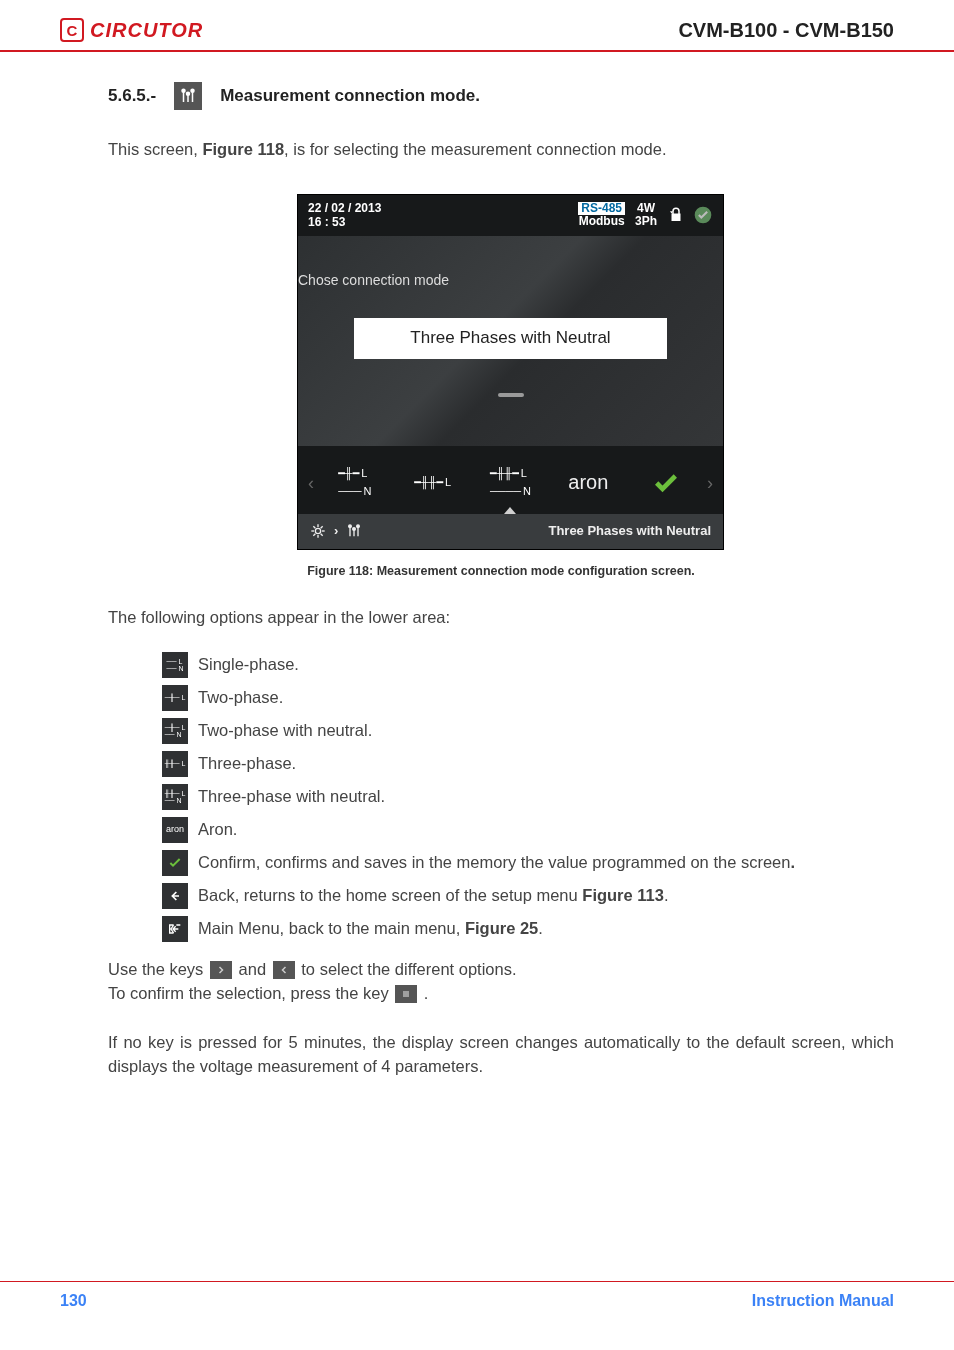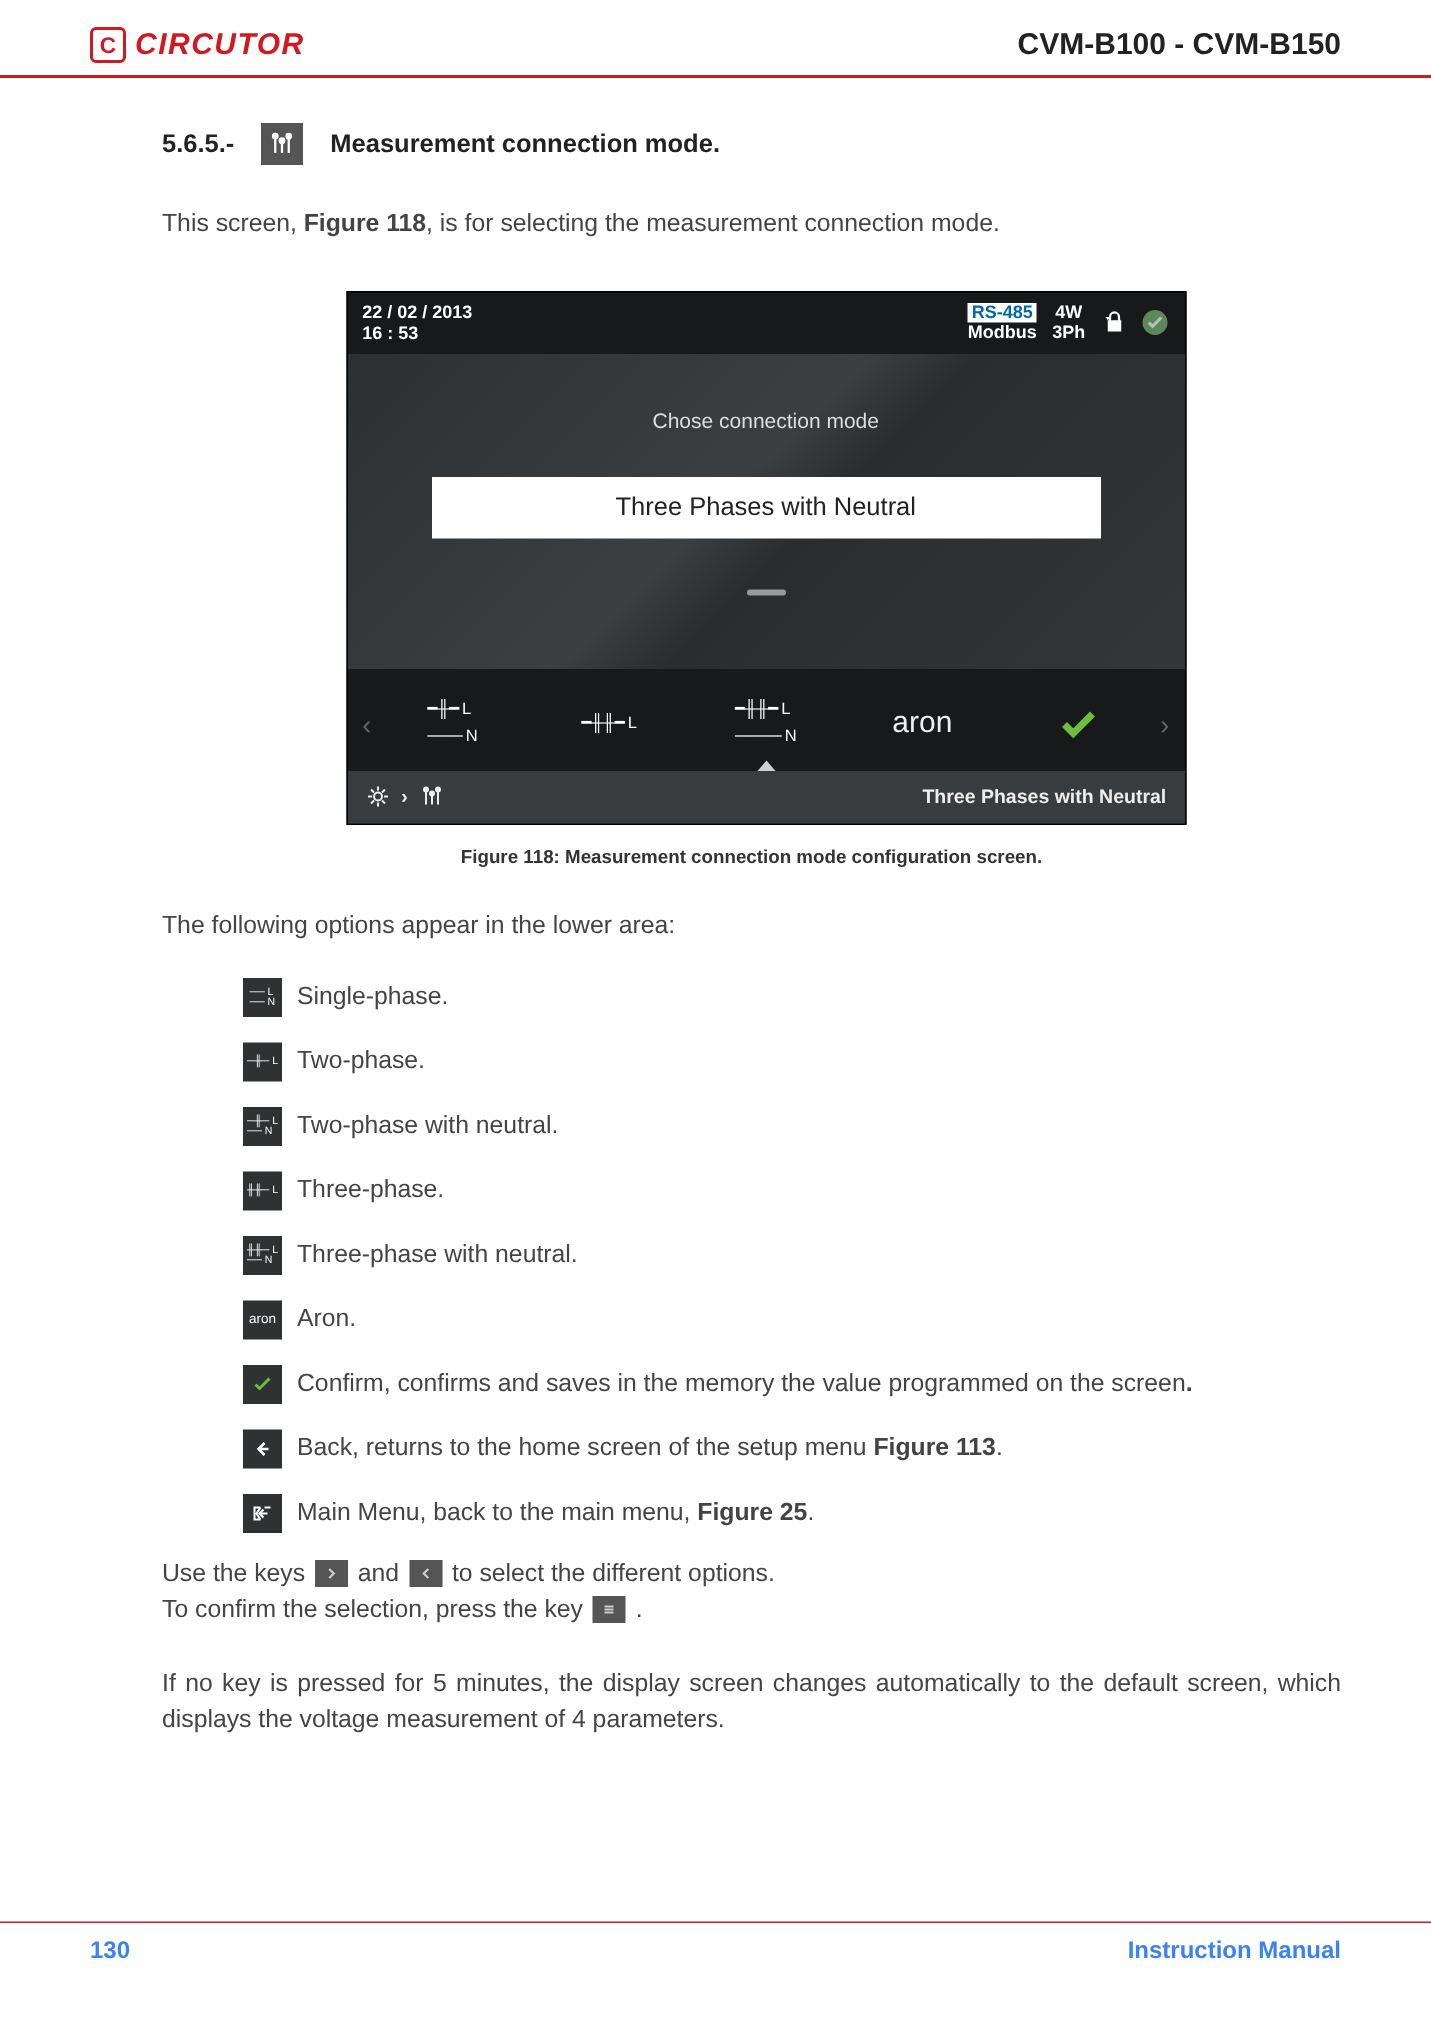--- a/index.html
+++ b/index.html
@@ -68,21 +68,21 @@
   .intro {
     margin-bottom: 32px;
   }
   .figure-wrap {
     display: flex;
     flex-direction: column;
     align-items: center;
     margin: 0 auto 26px auto;
   }
   .device-screen {
-    width: 560px;
+    width: 427px;
     background: #17191a;
     color: #fff;
     font-family: Arial, sans-serif;
     border: 1px solid #000;
     margin-left: 19px;
   }
   .ds-top {
     display: flex;
     align-items: center;
     padding: 6px 10px;
@@ -93,21 +93,21 @@
   .ds-rs { text-align: center; line-height: 1.1; font-weight: bold; }
   .ds-rs .inv { background:#fff; color:#0369a1; padding:0 3px; display:inline-block;}
   .ds-4w { font-weight: bold; line-height:1.1; text-align:center;}
   .ds-status { display:flex; align-items:center; gap:8px; }
   .ds-main {
     background: linear-gradient(135deg,#2d3032 0%, #3c3f41 45%, #2a2c2e 55%, #343638 100%);
     height: 210px;
     display:flex;
     flex-direction:column;
   }
-  .ds-prompt { text-align:center; font-size:14px; padding-top:34px; color:#ddd;}
+  .ds-prompt { text-align:left; font-size:14px; padding-top:34px; color:#ddd;}
   .ds-value-box {
     background:#fff;
     color:#222;
     margin: 28px 56px 0 56px;
     text-align:center;
     padding:8px 0;
     font-size:17px;
   }
   .ds-handle { width:26px; height:4px; background:#9a9a9a; border-radius:2px; margin:34px auto 0 auto;}
   .ds-options {
@@ -146,21 +146,21 @@
   .ds-bottom .crumb { display:flex; align-items:center; gap:8px; flex:1;}
   .caption {
     font-size: 12.5px;
     font-weight: bold;
     color: #333;
     margin-top: 12px;
     text-align:center;
   }
   .para { margin: 20px 0; }
   .option-list { margin: 14px 0 14px 54px; }
-  .opt-row { display:flex; align-items:center; gap:10px; margin: 13px 0; min-height:30px;}
+  .opt-row { display:flex; align-items:center; gap:10px; margin: 3px 0; min-height:30px;}
   .opt-icon {
     width:26px; height:26px;
     background:#2f3133;
     display:flex; align-items:center; justify-content:center;
     color:#fff; font-size:9px;
     flex-shrink:0;
   }
   .opt-icon.green { background:#2f3133; }
   .opt-icon svg { width:16px; height:16px; }
   .opt-icon .mini { font-size:7px; line-height:1; text-align:left;}

